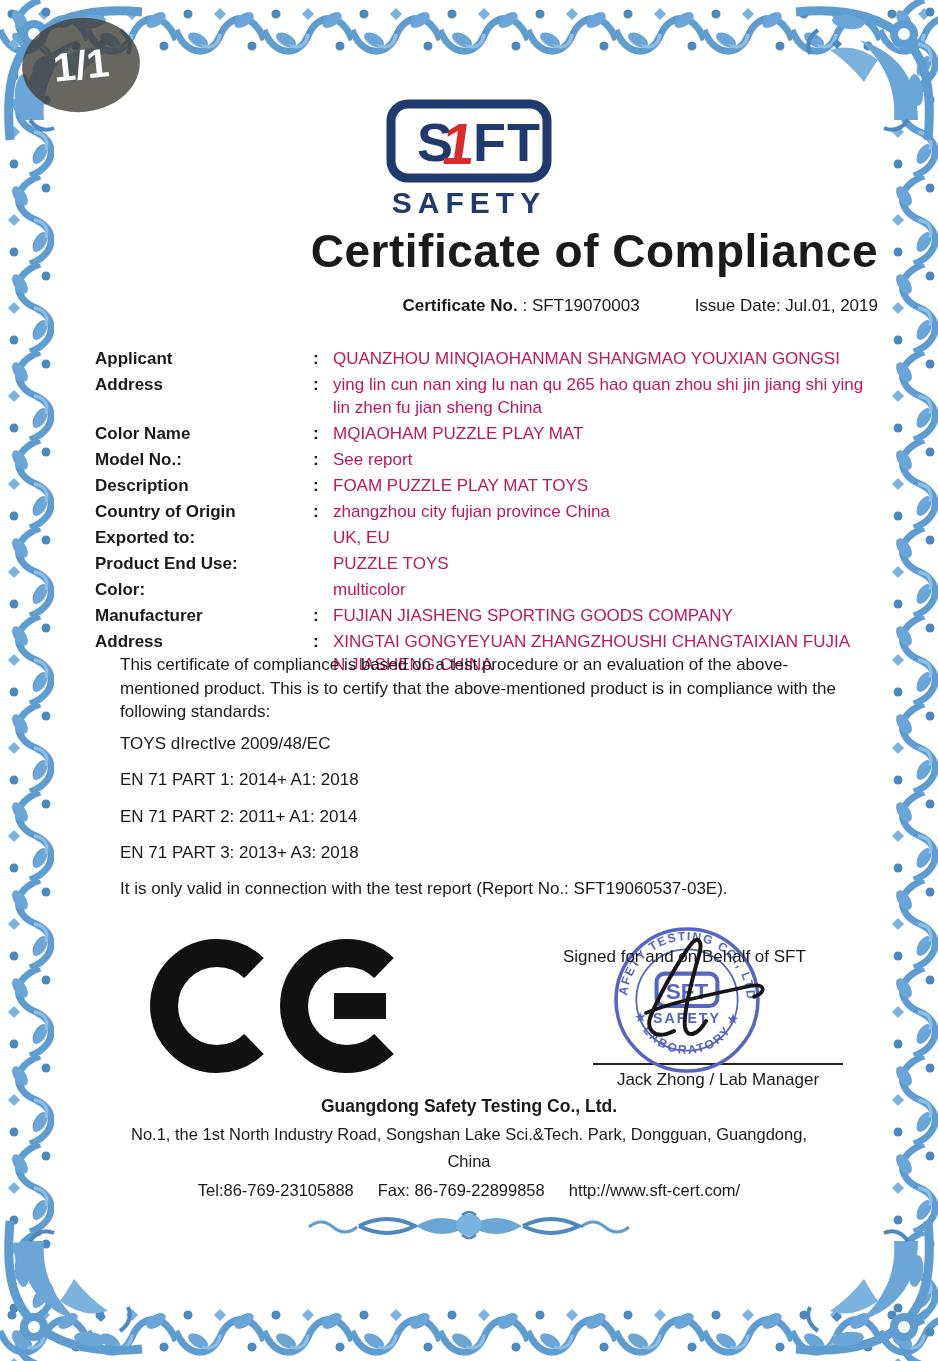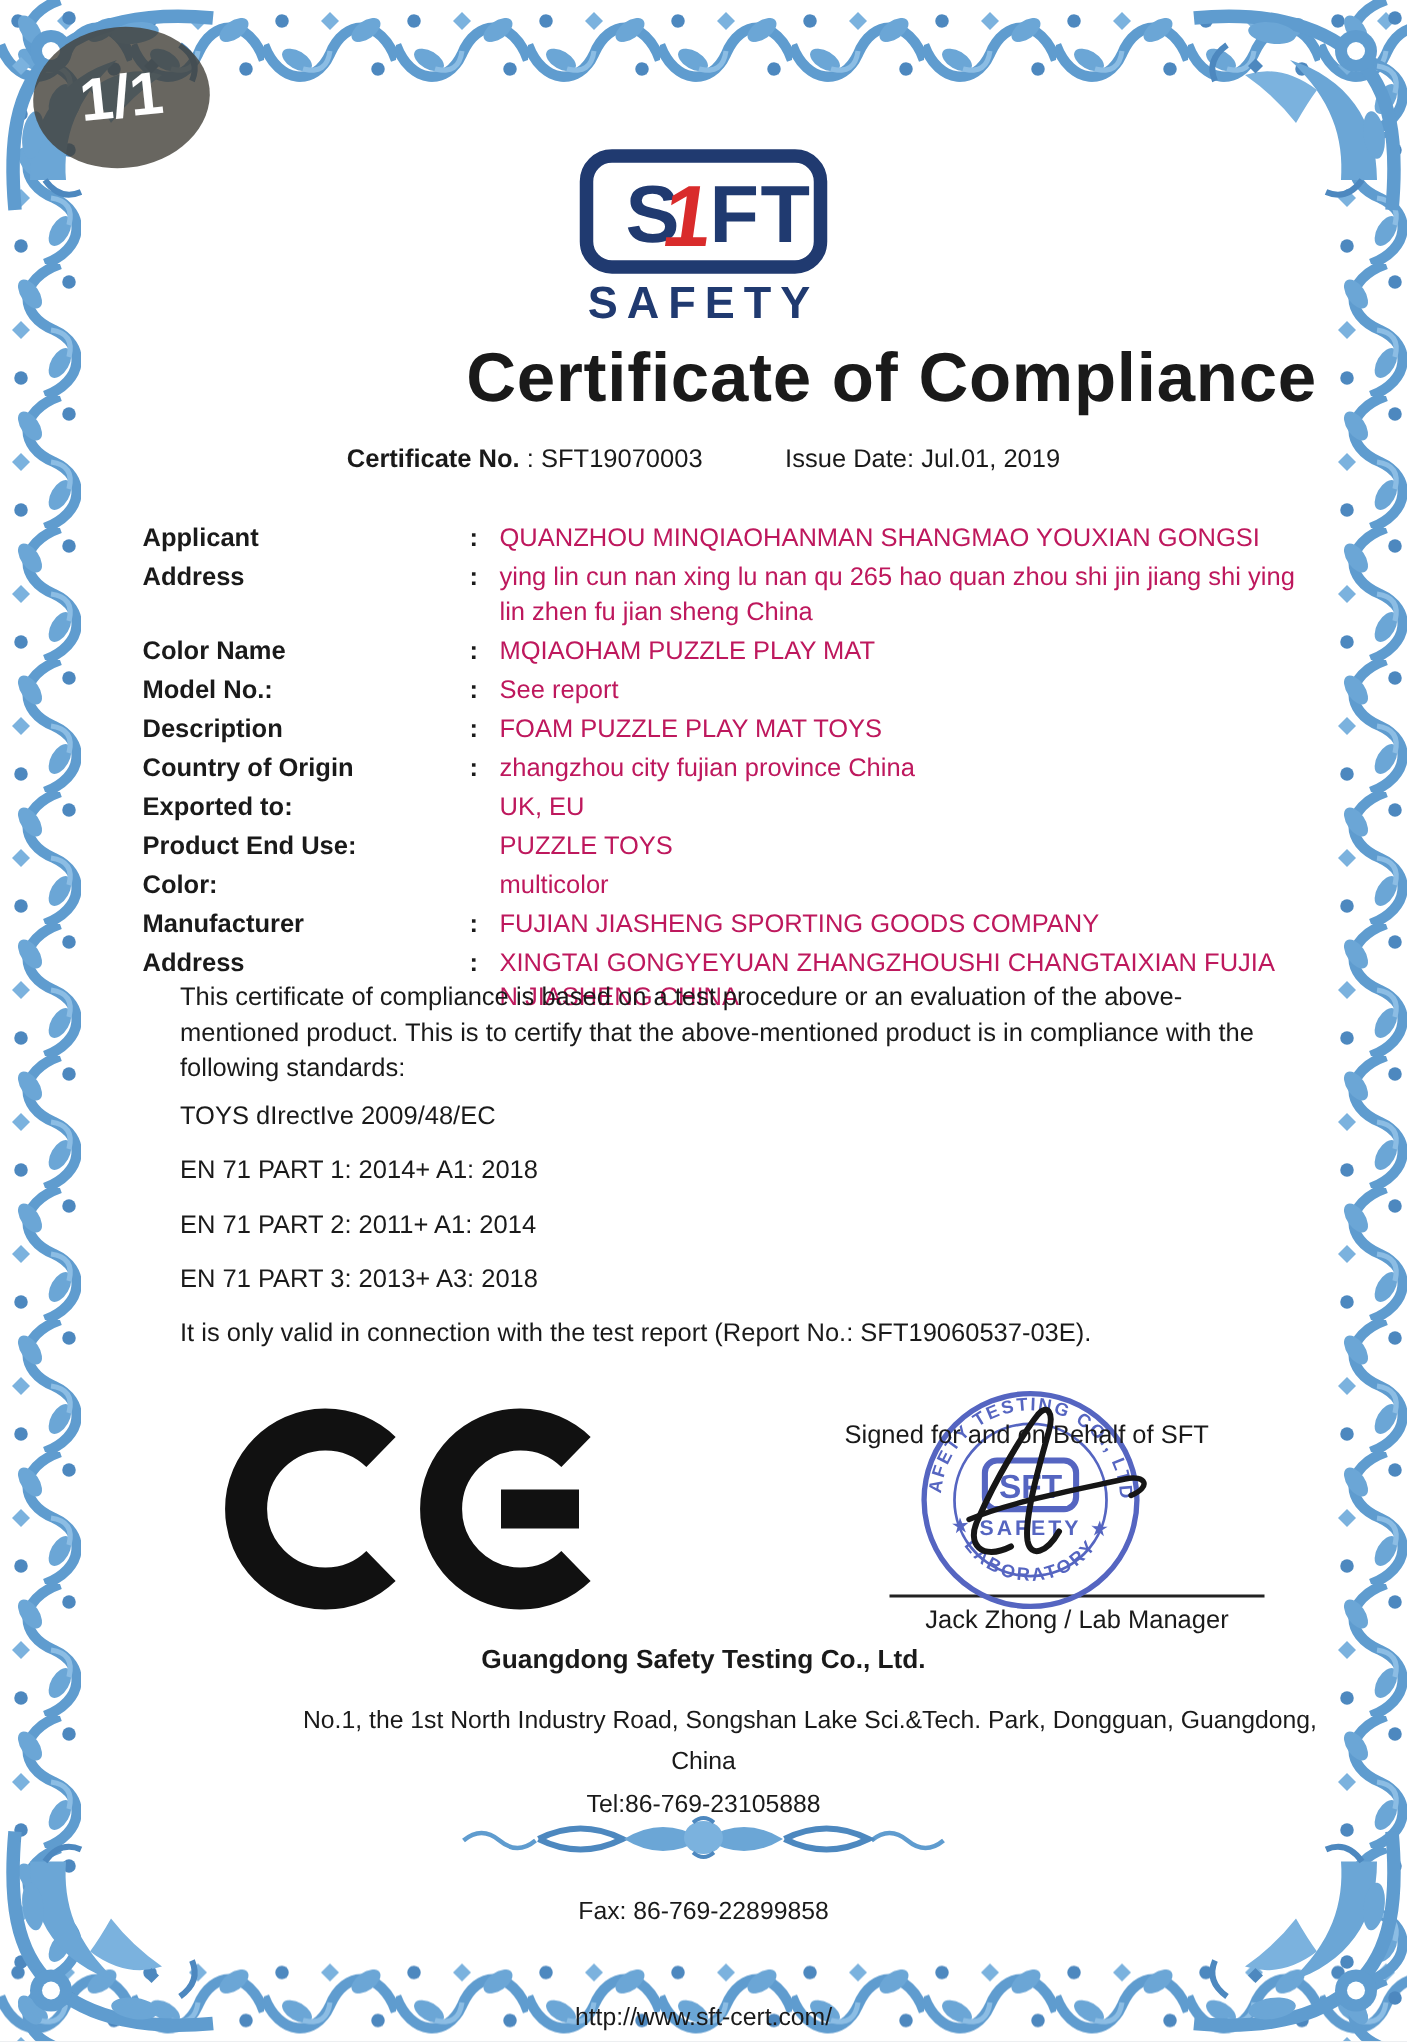--- a/index.html
+++ b/index.html
@@ -31,21 +31,21 @@
   .logo{position:absolute;top:98px;left:50%;transform:translateX(-50%);z-index:5;text-align:center;}
   .logo .sub{font-weight:bold;font-size:30px;letter-spacing:6px;color:#203a70;margin-top:2px;}
 
   .title{
     position:absolute;top:224px;left:60px;width:818px;z-index:5;
     text-align:right;font-size:46px;font-weight:bold;letter-spacing:.5px;
   }
 
   .certline{
     position:absolute;top:296px;left:60px;width:818px;z-index:5;
-    display:flex;justify-content:center;gap:55px;font-size:17px;
+    display:flex;justify-content:flex-end;gap:55px;font-size:17px;
   }
   .certline b{font-weight:bold;}
 
   .fields{
     position:absolute;top:347px;left:95px;width:770px;z-index:5;
     display:grid;grid-template-columns:218px 20px 1fr;
     font-size:17px;line-height:23px;row-gap:3px;
   }
   .fields .lab{font-weight:bold;}
   .fields .sep{font-weight:bold;text-align:left;}
@@ -62,23 +62,23 @@
   .ce{position:absolute;top:932px;left:148px;z-index:5;}
 
   .signedfor{position:absolute;top:947px;left:563px;z-index:8;font-size:17px;}
   .stamp{position:absolute;top:925px;left:612px;z-index:6;}
   .signature{position:absolute;top:933px;left:622px;z-index:9;}
   .signline{position:absolute;top:1063px;left:593px;width:250px;border-top:2px solid #222;z-index:5;}
   .signer{position:absolute;top:1070px;left:568px;width:300px;text-align:center;z-index:8;font-size:17px;}
 
   .footer{position:absolute;top:1096px;left:60px;width:818px;z-index:5;text-align:center;}
   .footer .company{font-size:17.5px;font-weight:bold;}
-  .footer .addr1{font-size:16.5px;margin-top:21px;text-align:right;}
+  .footer .addr1{font-size:16.5px;margin-top:8px;}
   .footer .addr2{font-size:16.5px;margin-top:8px;}
-  .footer .telrow{display:flex;justify-content:center;gap:52px;margin-top:10px;font-size:16.5px;flex-direction:column;}
+  .footer .telrow{display:flex;justify-content:center;gap:24px;margin-top:10px;font-size:16.5px;}
 
   .divider{position:absolute;top:1210px;left:50%;transform:translateX(-50%);z-index:5;}
 </style>
 </head>
 <body>
 
 <div class="page">
 
   <svg width="0" height="0" style="position:absolute" aria-hidden="true">
     <defs>

